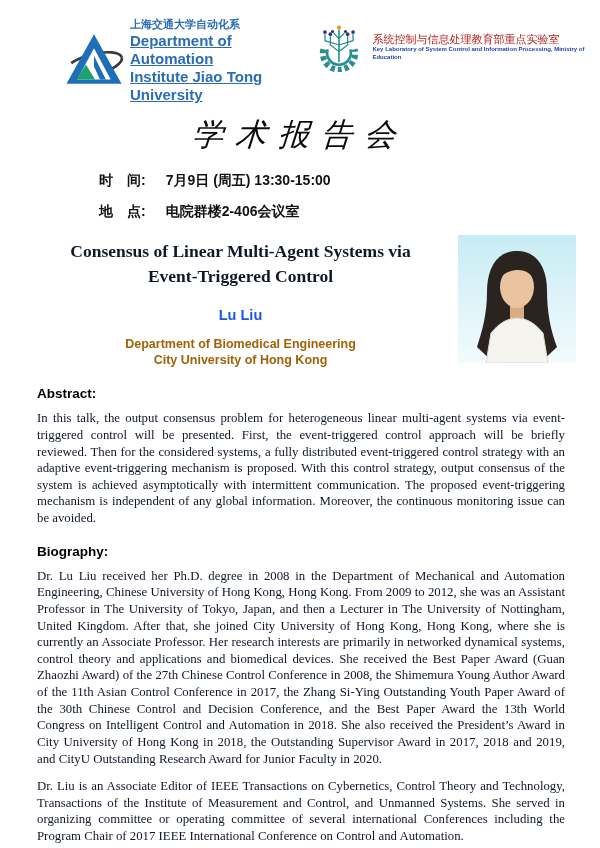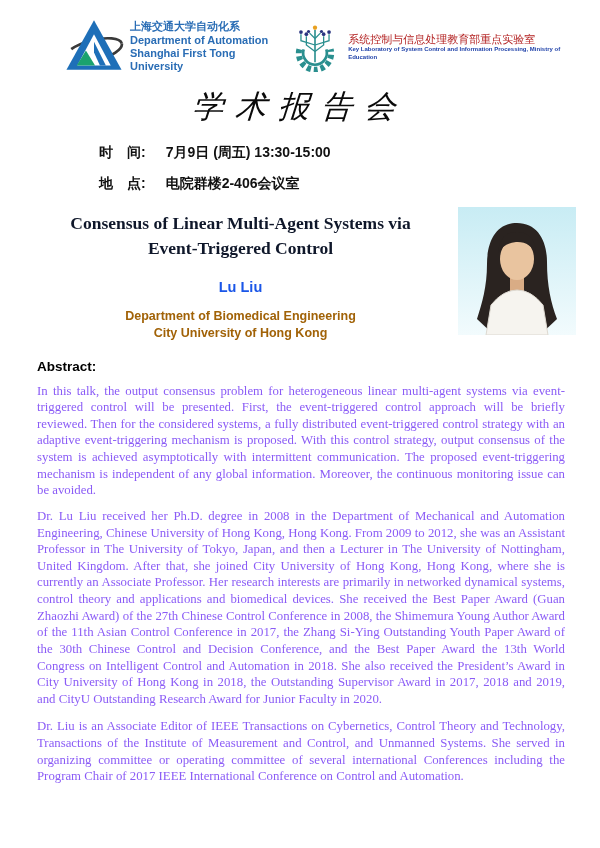--- a/index.html
+++ b/index.html
@@ -4,21 +4,21 @@
 <style>
   html,body { margin:0; padding:0; background:#ffffff; }
   body { width:600px; height:848px; font-family:"Liberation Sans",sans-serif; color:#1a1a1a; }
   .page { position:relative; width:600px; height:848px; overflow:hidden; background:#fff;border-radius:6px; }
 
   
   .header { display:flex; justify-content:space-between; align-items:flex-start; padding:18px 14px 0 64px; }
   .logo { display:flex; align-items:center; gap:6px; }
   .logo-block { display:flex; flex-direction:column; justify-content:center; }
   .sjtu-cn  { color:#2a6db5; font-weight:bold; font-size:11px; line-height:1.25; }
-  .sjtu-en  { color:#2a6db5; font-weight:bold; font-size:11px;  line-height:1.2; }
+  .sjtu-en  { color:#2a6db5; font-weight:bold; font-size:15px;  line-height:1.2;text-decoration:underline; }
   .lab-cn   { color:#b32222; font-weight:normal; font-size:11px; line-height:1.3; }
   .lab-en   { color:#2244aa; font-weight:bold; font-size:6px;  line-height:1.3; }
 
   
   .banner-title {
     text-align:center; margin-top:10px;
     font-family:"DejaVu Serif",serif; font-style:italic;
     font-size:31px; letter-spacing:12px; color:#0a0a0a;
     transform:skewX(-4deg);
   }
@@ -38,21 +38,21 @@
   .speaker { color:#1a56e8; font-weight:bold; font-size:14.5px; margin-top:17px; }
   .affiliation { font-weight:bold; font-size:12.5px; line-height:1.35; margin-top:13px; color:#a16207; }
   .photo { width:118px; height:128px; flex:none; }
   .photo svg { display:block; }
 
   
   .section { margin:0 35px 0 37px; }
   .section-heading { font-weight:bold; font-size:13.5px; margin-top:17px; color:#000; }
   .body-text {
     font-family:"Liberation Serif",serif; font-size:12.8px; line-height:1.3;
-    text-align:justify; margin-top:9px; color:#8b5cf6;
+    text-align:justify; margin-top:9px; color:#0f172a;
   }
   .body-text + .body-text { margin-top:11px; }
 </style>
 </head>
 <body>
 
 <div class="page">
 
   <div class="header">
 
@@ -62,21 +62,21 @@
           <ellipse cx="55" cy="60" rx="53" ry="19" fill="none" stroke="#3a3a3a" stroke-width="5" transform="rotate(-14 55 60)" stroke-dasharray="100 38"></ellipse>
           <path d="M55 4 L106 96 L4 96 Z" fill="#1e6fb8"></path>
           <path d="M55 30 L86 88 L24 88 Z" fill="#ffffff"></path>
           <path d="M40 60 L57 88 L23 88 Z" fill="#1ba26e"></path>
           <path d="M55 44 L77 88 L66 88 L55 64 Z" fill="#1e6fb8"></path>
         </svg>
       </span>
       <div class="logo-block">
         <span class="sjtu-cn">上海交通大学自动化系</span>
         <span class="sjtu-en">Department of Automation</span>
-        <span class="sjtu-en">Shanghai First Tong University</span>
+        <span class="sjtu-en">Institute Jiao Tong University</span>
       </div>
     </div>
 
     <div class="logo">
       <span>
         <svg width="54" height="54" viewBox="0 0 100 100">
           <g fill="none" stroke="#2a8f8f">
             <path d="M21 58 A30 30 0 1 0 79 58" stroke-width="11" stroke-dasharray="7.5 5.5"></path>
             <path d="M29 58 A22 22 0 1 0 71 58" stroke-width="5"></path>
             <path d="M50 82 L50 22" stroke-width="3"></path>
@@ -143,17 +143,18 @@
       </svg>
     </div>
   </div>
 
   <div class="section">
     <div class="section-heading">Abstract:</div>
     <div class="body-text">In this talk, the output consensus problem for heterogeneous linear multi-agent systems via event-triggered control will be presented. First, the event-triggered control approach will be briefly reviewed. Then for the considered systems, a fully distributed event-triggered control strategy with an adaptive event-triggering mechanism is proposed. With this control strategy, output consensus of the system is achieved asymptotically with intermittent communication. The proposed event-triggering mechanism is independent of any global information. Moreover, the continuous monitoring issue can be avoided.</div>
   </div>
 
   <div class="section">
+    <div class="section-heading">Biography:</div>
     <div class="body-text">Dr. Lu Liu received her Ph.D. degree in 2008 in the Department of Mechanical and Automation Engineering, Chinese University of Hong Kong, Hong Kong. From 2009 to 2012, she was an Assistant Professor in The University of Tokyo, Japan, and then a Lecturer in The University of Nottingham, United Kingdom. After that, she joined City University of Hong Kong, Hong Kong, where she is currently an Associate Professor. Her research interests are primarily in networked dynamical systems, control theory and applications and biomedical devices. She received the Best Paper Award (Guan Zhaozhi Award) of the 27th Chinese Control Conference in 2008, the Shimemura Young Author Award of the 11th Asian Control Conference in 2017, the Zhang Si-Ying Outstanding Youth Paper Award of the 30th Chinese Control and Decision Conference, and the Best Paper Award the 13th World Congress on Intelligent Control and Automation in 2018. She also received the President’s Award in City University of Hong Kong in 2018, the Outstanding Supervisor Award in 2017, 2018 and 2019, and CityU Outstanding Research Award for Junior Faculty in 2020.</div>
     <div class="body-text">Dr. Liu is an Associate Editor of IEEE Transactions on Cybernetics, Control Theory and Technology, Transactions of the Institute of Measurement and Control, and Unmanned Systems. She served in organizing committee or operating committee of several international Conferences including the Program Chair of 2017 IEEE International Conference on Control and Automation.</div>
   </div>
 
 </div>
 
 </body></html>

